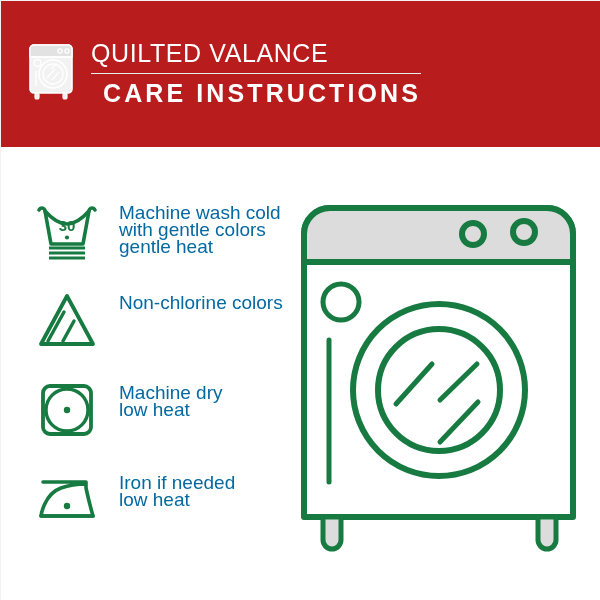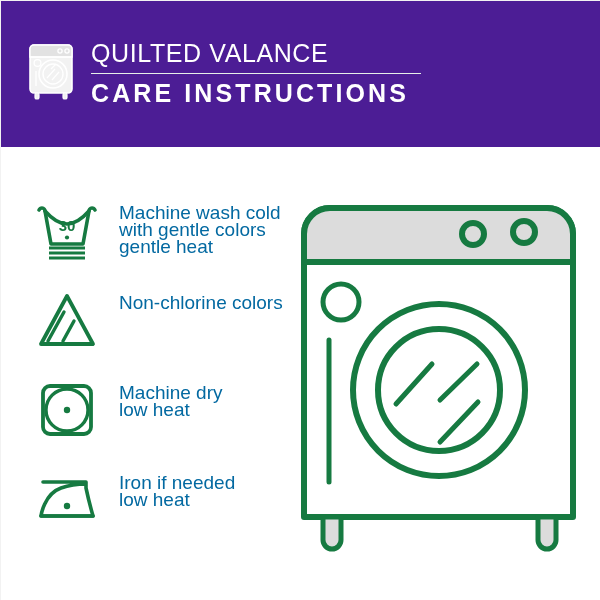--- a/index.html
+++ b/index.html
@@ -22,21 +22,21 @@
     border: 1px solid #f2f2f2;
   }
 
   
   #header {
     position: absolute;
     left: 0;
     top: 0;
     width: 600px;
     height: 146px;
-    background: #4c1d95;
+    background: #b91c1c;
     box-sizing: border-box;
   }
   #header-inner {
     position: absolute;
     left: 24px;
     top: 38px;
     display: flex;
     align-items: flex-start;
   }
   #header-logo {
@@ -63,20 +63,21 @@
     margin: 7px 0 7px 0;
     width: 330px;
   }
   #title-sub {
     color: #ffffff;
     font-size: 25px;
     font-weight: 700;
     letter-spacing: 3.1px;
     line-height: 1;
     white-space: nowrap;
+    text-align: right;
   }
 
   
   #content {
     position: absolute;
     left: 0;
     top: 146px;
     width: 600px;
     height: 454px;
     background: #ffffff;

